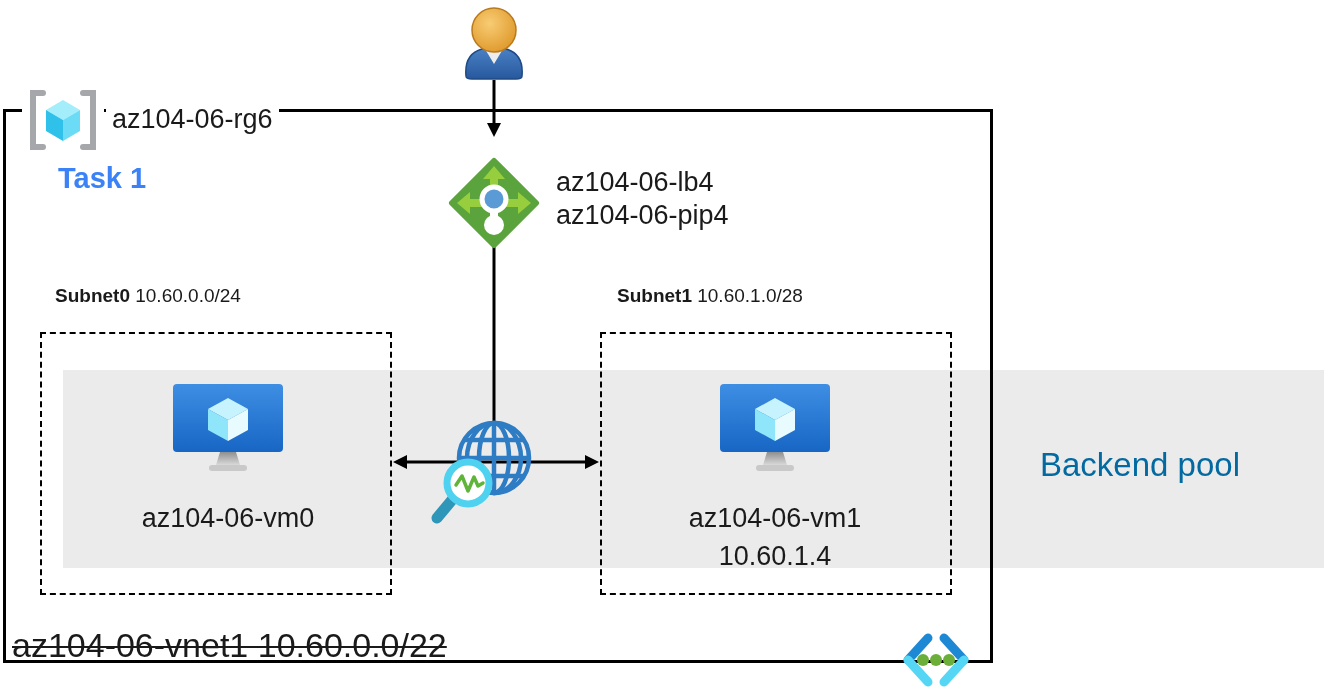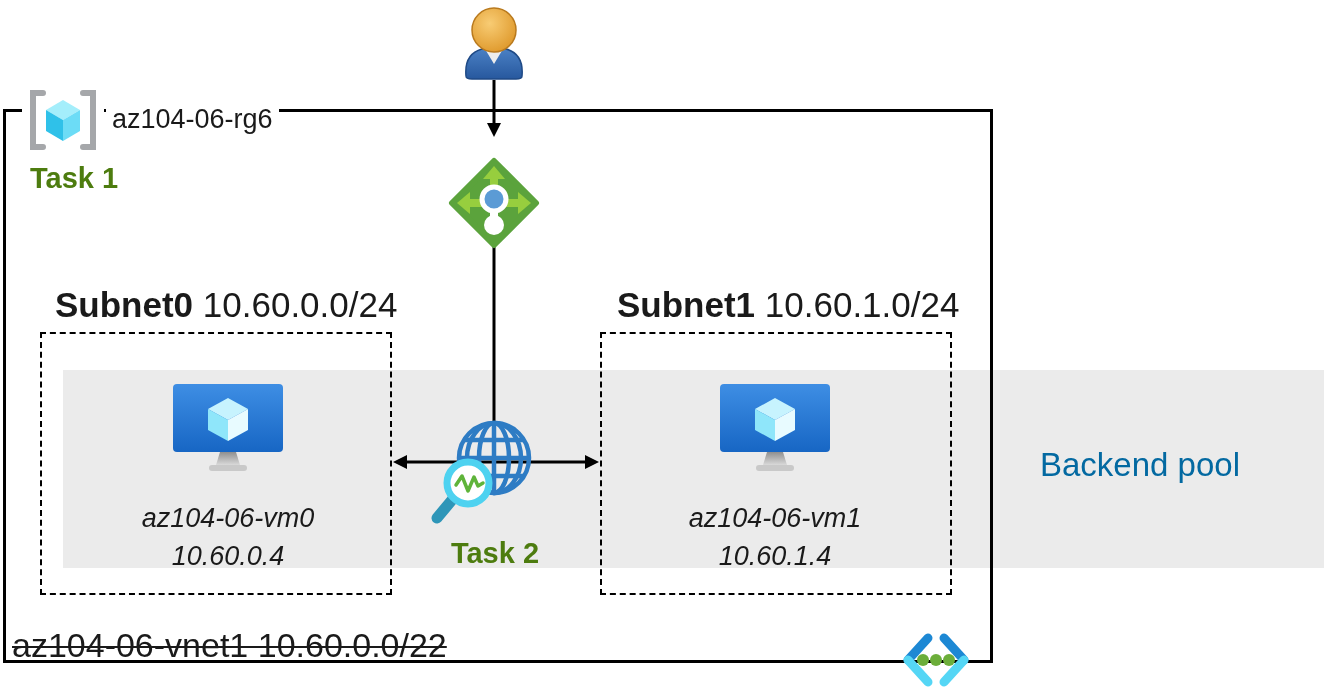--- a/index.html
+++ b/index.html
@@ -11,28 +11,28 @@
   
   .band{left:63px;top:370px;width:1261px;height:198px;background:#EBEBEB;z-index:1;}
   
   .rg-rect{left:3px;top:109px;width:984px;height:548px;border:3px solid #000;z-index:2;}
   
   .subnet-box{width:348px;height:259px;border:2px dashed #000;background:transparent;z-index:2;top:332px;}
   .box0{left:40px;} .box1{left:600px;}
   
   .txt{z-index:5;white-space:nowrap;}
   .rg-label{left:106px;top:104px;font-size:27px;background:#fff;padding:0 6px;}
-  .task{font-size:29px;font-weight:bold;color:#4d7c0f;}
+  .task{font-size:29px;font-weight:bold;color:#3b82f6;margin-left:28px;}
   .task1{left:30px;top:162px;}
   .task2{left:395px;top:537px;width:200px;text-align:center;white-space:nowrap;}
   .lb-labels{left:556px;top:166px;font-size:27px;line-height:33px;}
-  .subnet-hdr{top:285px;font-size:35px;text-align:center;}
+  .subnet-hdr{top:285px;font-size:19px;text-align:center;}
   .hdr0{left:55px;} .hdr1{left:617px;}
   .subnet-hdr b{font-weight:bold;}
-  .vm-label{width:250px;text-align:center;font-size:27px;line-height:38px;font-style:italic;}
+  .vm-label{width:250px;text-align:center;font-size:27px;line-height:38px;}
   .vm0-label{left:103px;top:499px;} .vm1-label{left:650px;top:499px;text-align:center;}
   .backend-label{left:1040px;top:446px;font-size:33px;color:#0369a1;}
   .vnet-label{left:12px;top:626px;font-size:34px;text-decoration:line-through;text-decoration-thickness:2px;}
   
   .icon{z-index:4;}
   .lines{left:0;top:0;width:1324px;height:699px;z-index:3;pointer-events:none;}
 </style>
 </head>
 <body>
 
@@ -95,28 +95,32 @@
       <rect x="20" y="42" width="18" height="8"></rect>
       <polygon points="9,46 22,35 22,57"></polygon>
       <rect x="54" y="42" width="18" height="8"></rect>
       <polygon points="83,46 70,35 70,57"></polygon>
     </g>
     <rect x="42" y="42" width="8" height="26" fill="#fff"></rect>
     <circle cx="46" cy="68" r="10" fill="#fff"></circle>
     <circle cx="46" cy="42" r="12" fill="#5B9BD5" stroke="#fff" stroke-width="5"></circle>
   </svg>
 
+  <div class="abs txt lb-labels">
+    <div>az104-06-lb4</div>
+    <div>az104-06-pip4</div>
+  </div>
 
   <div class="abs txt subnet-hdr hdr0">
     <b>Subnet0</b>
     <span>10.60.0.0/24</span>
   </div>
   <div class="abs txt subnet-hdr hdr1">
     <b>Subnet1</b>
-    <span>10.60.1.0/24</span>
+    <span>10.60.1.0/28</span>
   </div>
 
   <svg class="abs icon" style="left:172px;top:384px" width="112" height="88" viewBox="0 0 112 88">
     <defs>
       <linearGradient id="vmg1" x1="0" y1="0" x2="0" y2="1">
         <stop offset="0" stop-color="#3E8EE4"></stop>
           <stop offset="1" stop-color="#1766C4"></stop>
       </linearGradient>
       <linearGradient id="stg1" x1="0" y1="0" x2="0" y2="1">
         <stop offset="0" stop-color="#8F8F8F"></stop>
@@ -144,21 +148,20 @@
     <rect x="1" y="0" width="110" height="68" rx="4" fill="url(#vmg2)"></rect>
     <polygon points="56,14 76,25 56,36 36,25" fill="#C7F3FE"></polygon>
     <polygon points="36,25 56,36 56,57 36,46" fill="#8FE6FA"></polygon>
     <polygon points="76,25 56,36 56,57 76,46" fill="#E8FBFF"></polygon>
     <path d="M48,68 L64,68 L68,81 L44,81 Z" fill="url(#stg2)"></path>
     <rect x="37" y="81" width="38" height="6" rx="3" fill="#C9C9C9"></rect>
   </svg>
 
   <div class="abs txt vm-label vm0-label">
     <div>az104-06-vm0</div>
-    <div>10.60.0.4</div>
   </div>
   <div class="abs txt vm-label vm1-label">
     <div>az104-06-vm1</div>
     <div>10.60.1.4</div>
   </div>
 
   <svg class="abs icon" style="left:455px;top:419px" width="78" height="78" viewBox="0 0 78 78">
     <g fill="none" stroke="#2E7CC4" stroke-width="4.5">
       <circle cx="39" cy="39" r="35"></circle>
       <line x1="39" y1="4" x2="39" y2="74"></line>
@@ -169,21 +172,20 @@
       <line x1="9" y1="57" x2="69" y2="57"></line>
     </g>
   </svg>
 
   <svg class="abs icon" style="left:426px;top:448px" width="88" height="82" viewBox="0 0 88 82">
     <line x1="26" y1="52" x2="11" y2="70" stroke="#2E96B8" stroke-width="11" stroke-linecap="round"></line>
     <circle cx="42" cy="35" r="21" fill="#fff" stroke="#4ED2F0" stroke-width="7"></circle>
     <polyline points="30,37 36,28 42,43 48,29 52,38 57,35" fill="none" stroke="#5FB43A" stroke-width="3.5" stroke-linecap="round" stroke-linejoin="round"></polyline>
   </svg>
 
-  <div class="abs txt task task2">Task 2</div>
 
   <div class="abs txt backend-label">Backend pool</div>
 
   <div class="abs txt vnet-label">az104-06-vnet1 10.60.0.0/22</div>
 
   <svg class="abs icon" style="left:899px;top:631px" width="74" height="58" viewBox="0 0 74 58">
     <line x1="29" y1="7" x2="9" y2="29" stroke="#1D88D4" stroke-width="9" stroke-linecap="round"></line>
     <line x1="9" y1="29" x2="29" y2="51" stroke="#55D6F5" stroke-width="9" stroke-linecap="round"></line>
     <line x1="45" y1="7" x2="65" y2="29" stroke="#1D88D4" stroke-width="9" stroke-linecap="round"></line>
     <line x1="65" y1="29" x2="45" y2="51" stroke="#55D6F5" stroke-width="9" stroke-linecap="round"></line>

